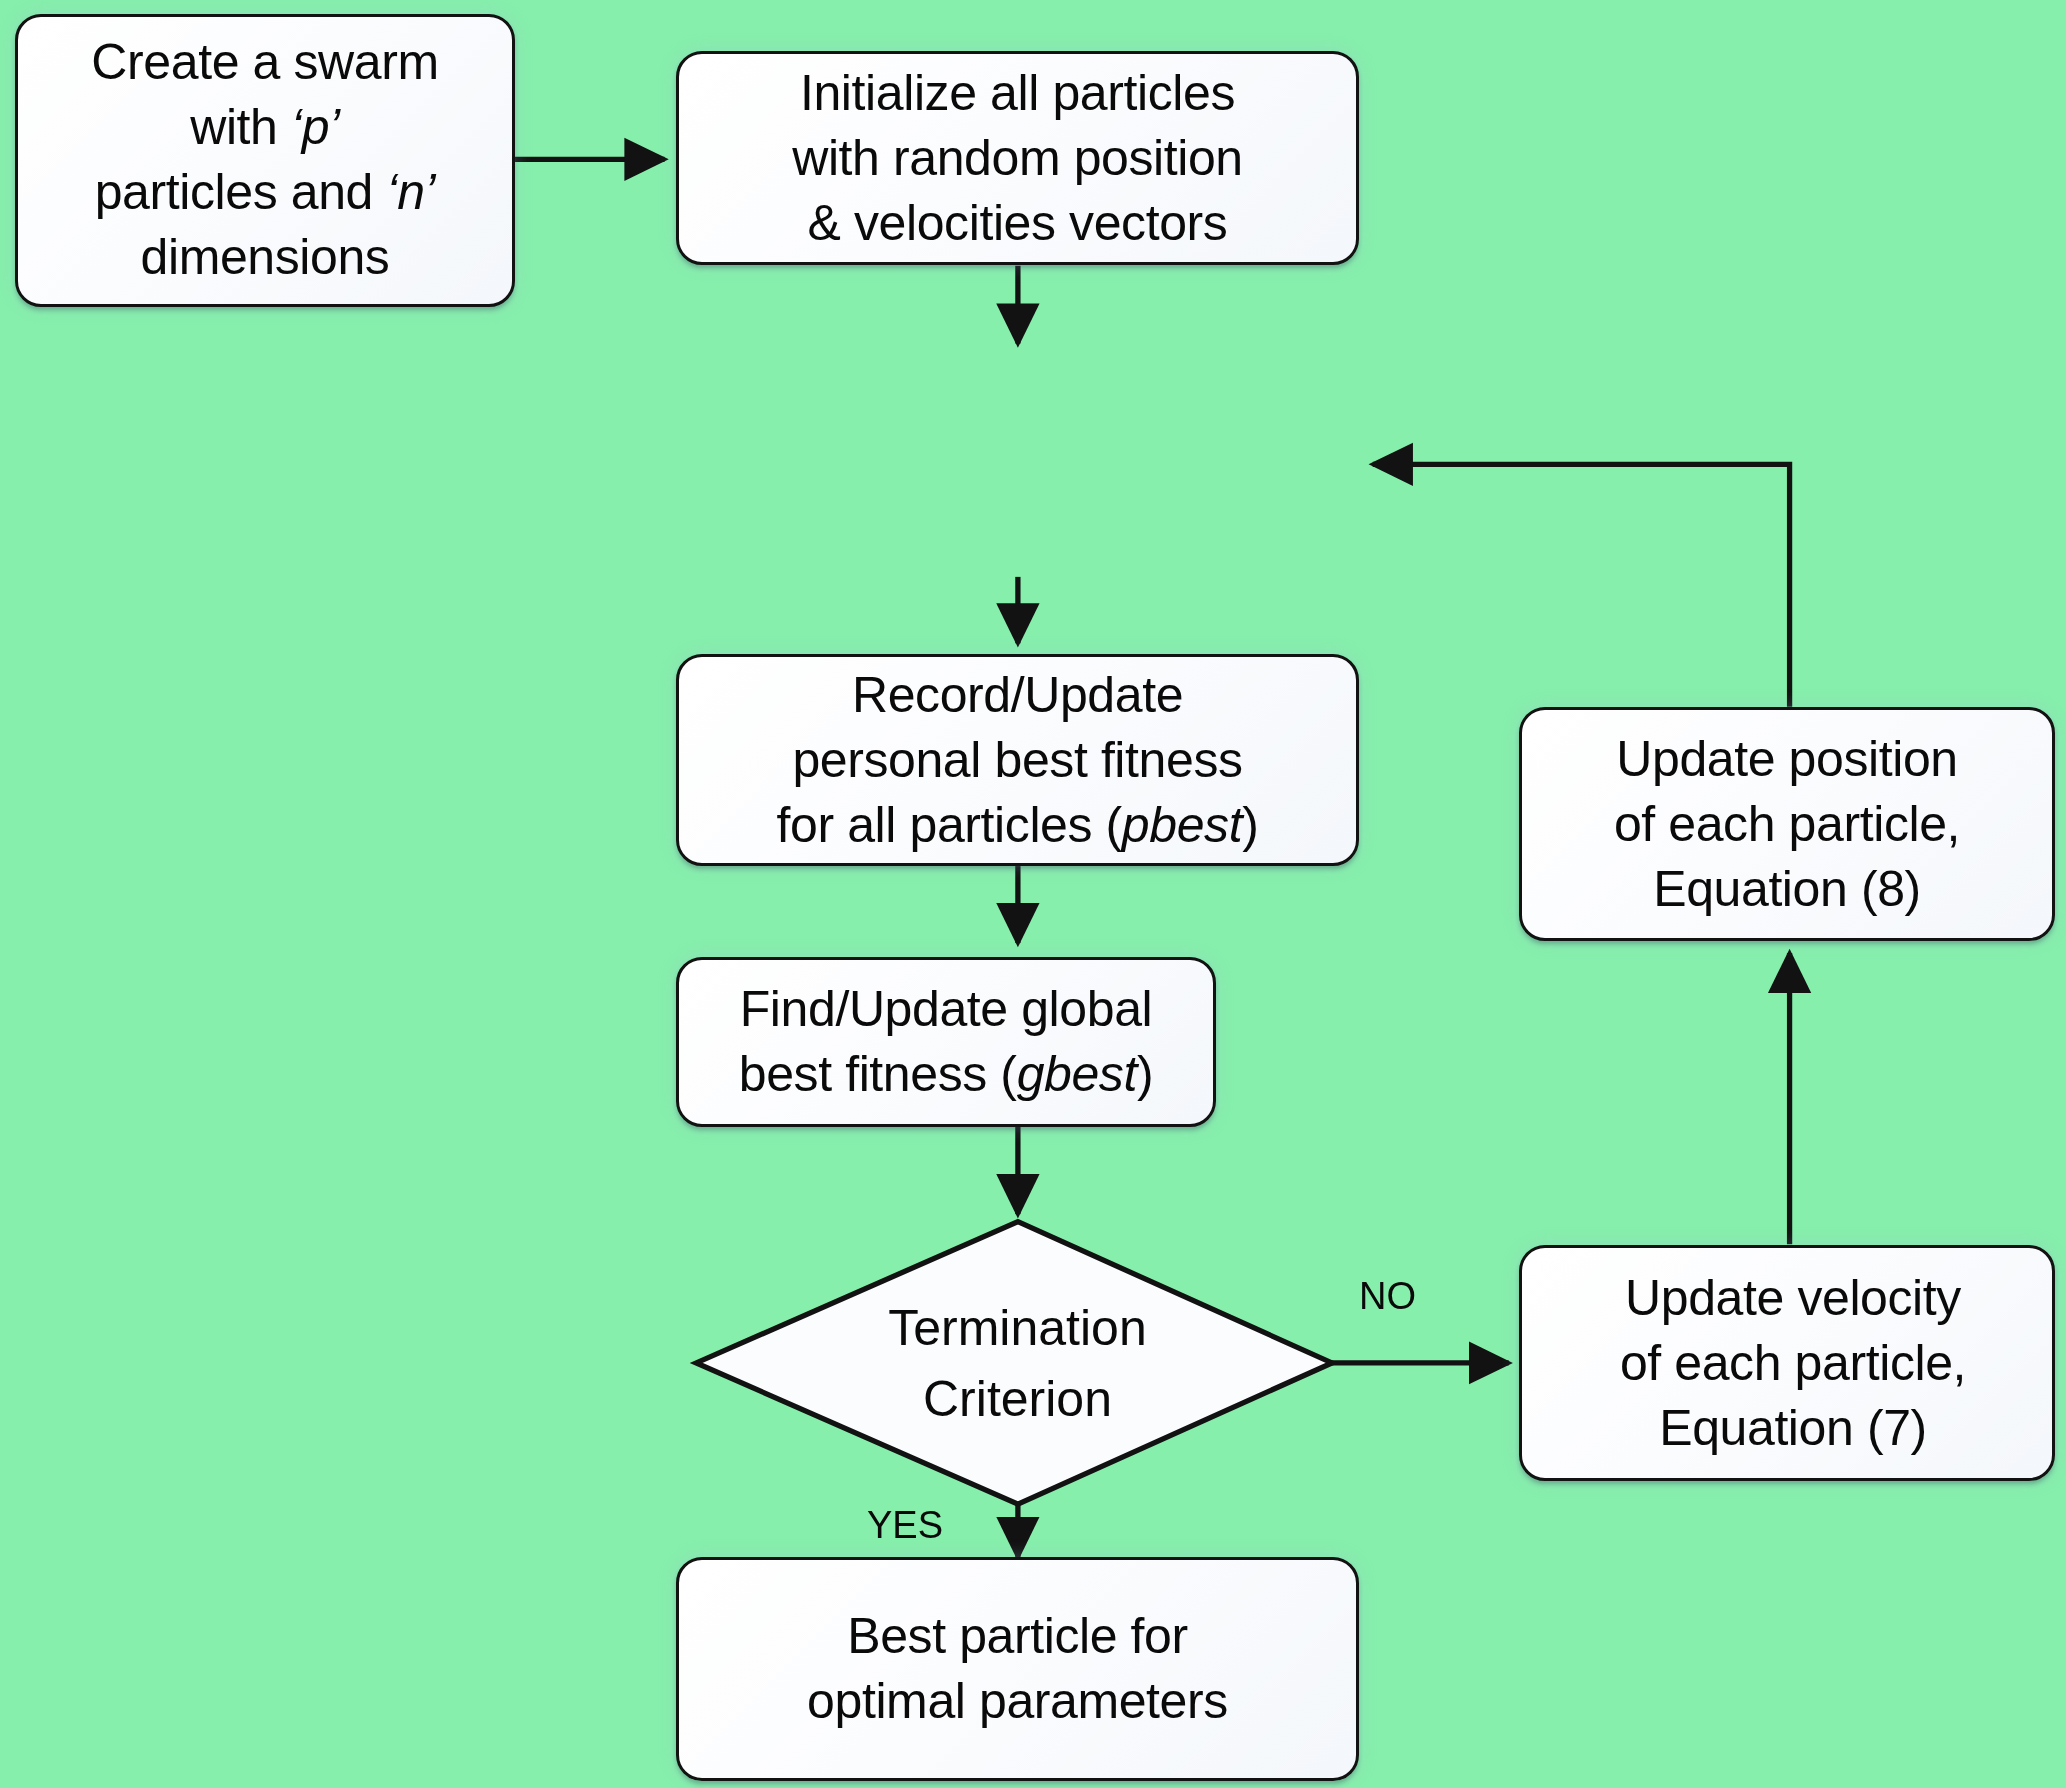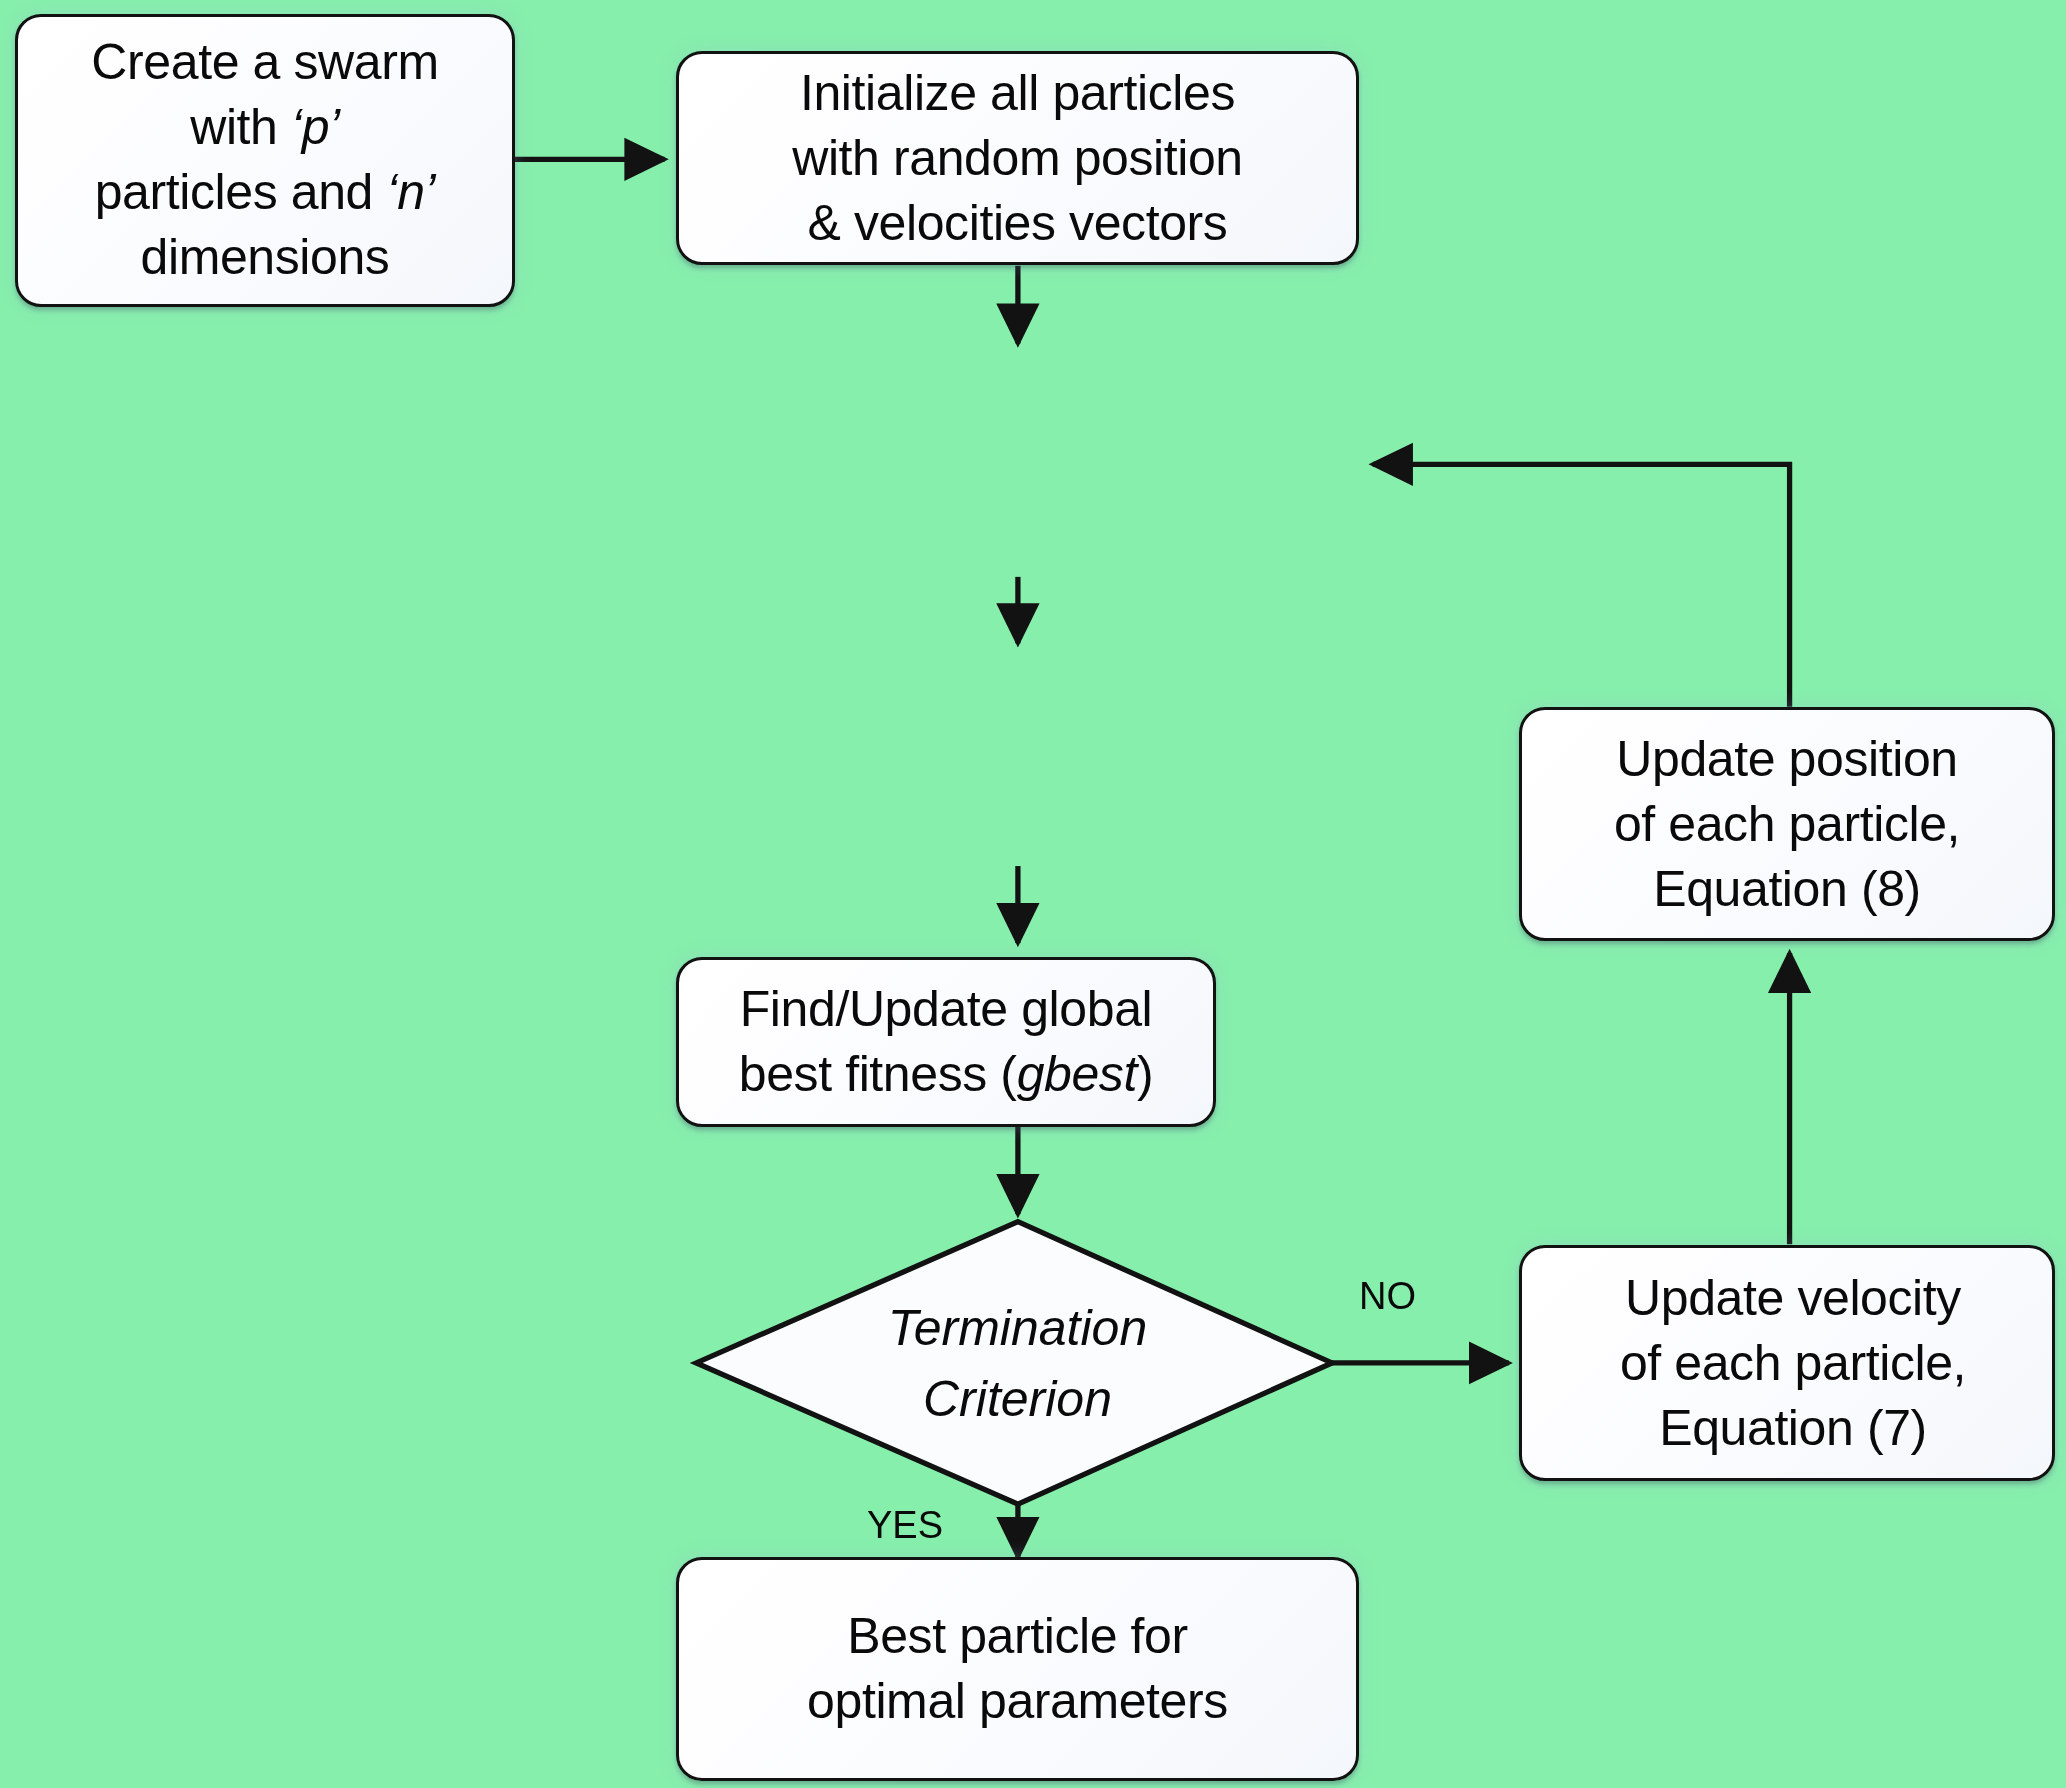--- a/index.html
+++ b/index.html
@@ -103,26 +103,29 @@
 
   <div class="node process" style="left:15px; top:13.6px; width:500px; height:293px;">
     <span class="node-text">Create a swarm<br>with <span class="ital">‘p’</span><br>particles and <span class="ital">‘n’</span><br>dimensions</span>
   </div>
 
   <div class="node process" style="left:676px; top:51px; width:683px; height:214px;">
     <span class="node-text">Initialize all particles<br>with random position<br>&amp; velocities vectors</span>
   </div>
 
 
+  <div class="node process" style="left:676px; top:654px; width:683px; height:212px;">
+    <span class="node-text">Record/Update<br>personal best fitness<br>for all particles (<span class="ital">pbest</span>)</span>
+  </div>
 
   <div class="node process" style="left:676px; top:957px; width:540px; height:170px;">
     <span class="node-text">Find/Update global<br>best fitness (<span class="ital">gbest</span>)</span>
   </div>
 
-  <div class="decision" style="left:791px; top:1284px; width:453px; height:159px;font-style:italic;">
+  <div class="decision" style="left:791px; top:1284px; width:453px; height:159px;">
     <span class="node-text">Termination<br>Criterion</span>
   </div>
 
   <div class="node process" style="left:1519px; top:707px; width:536px; height:234px;">
     <span class="node-text">Update position<br>of each particle,<br>Equation (8)</span>
   </div>
 
   <div class="node process" style="left:1519px; top:1245px; width:536px; height:236px;padding-left:12px;">
     <span class="node-text">Update velocity<br>of each particle,<br>Equation (7)</span>
   </div>

